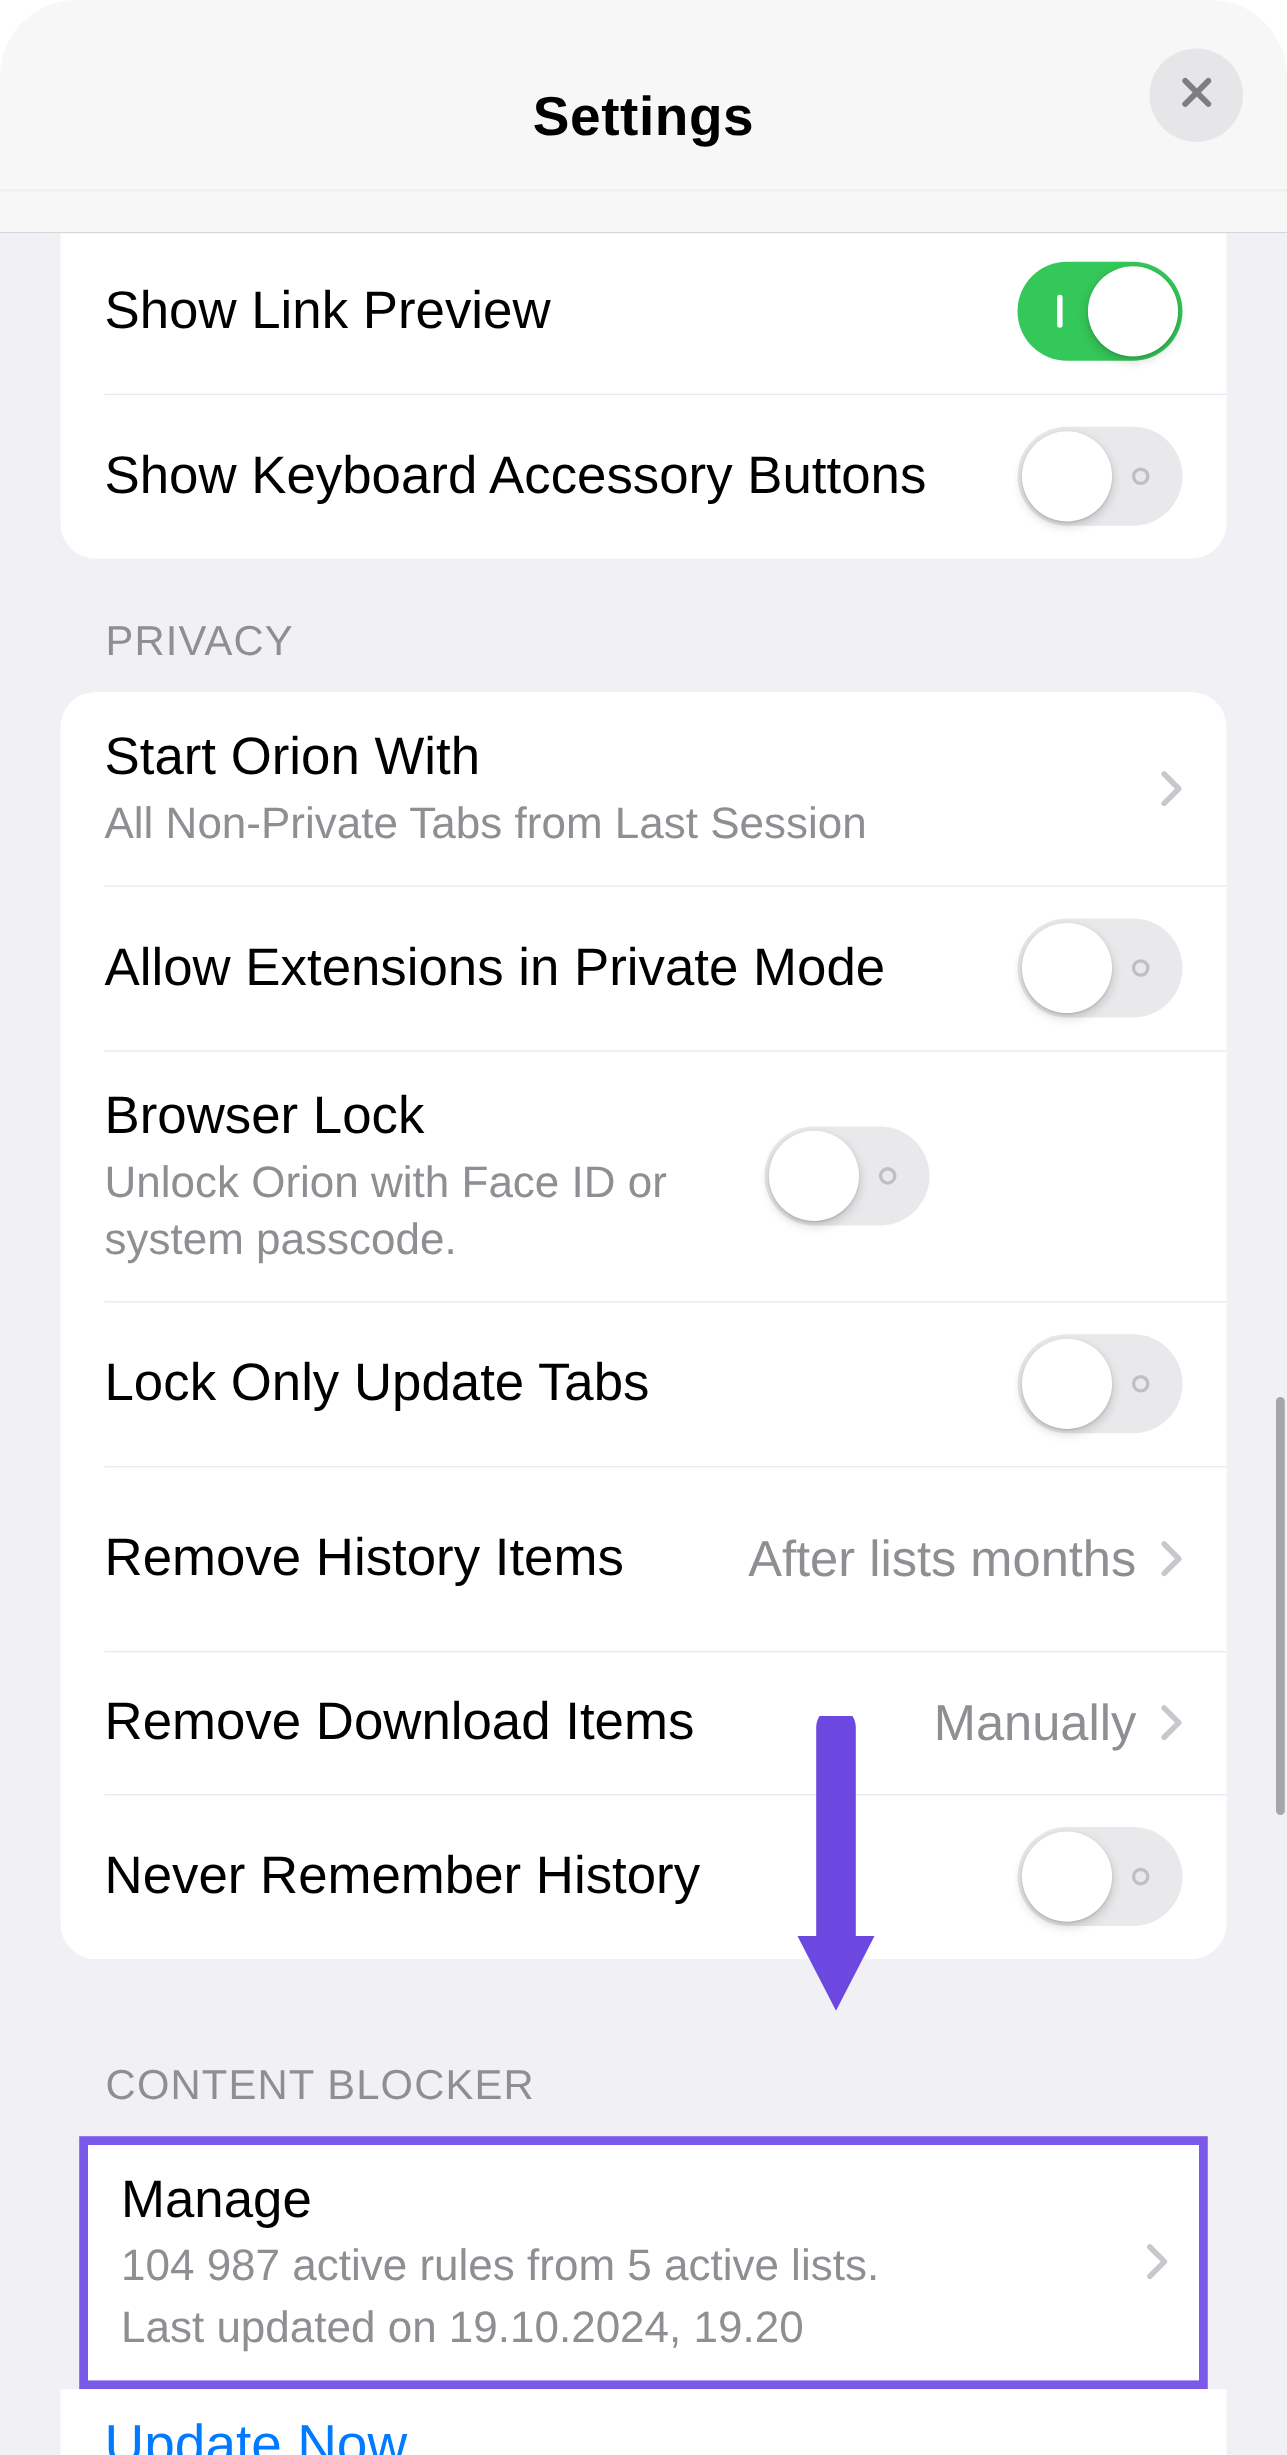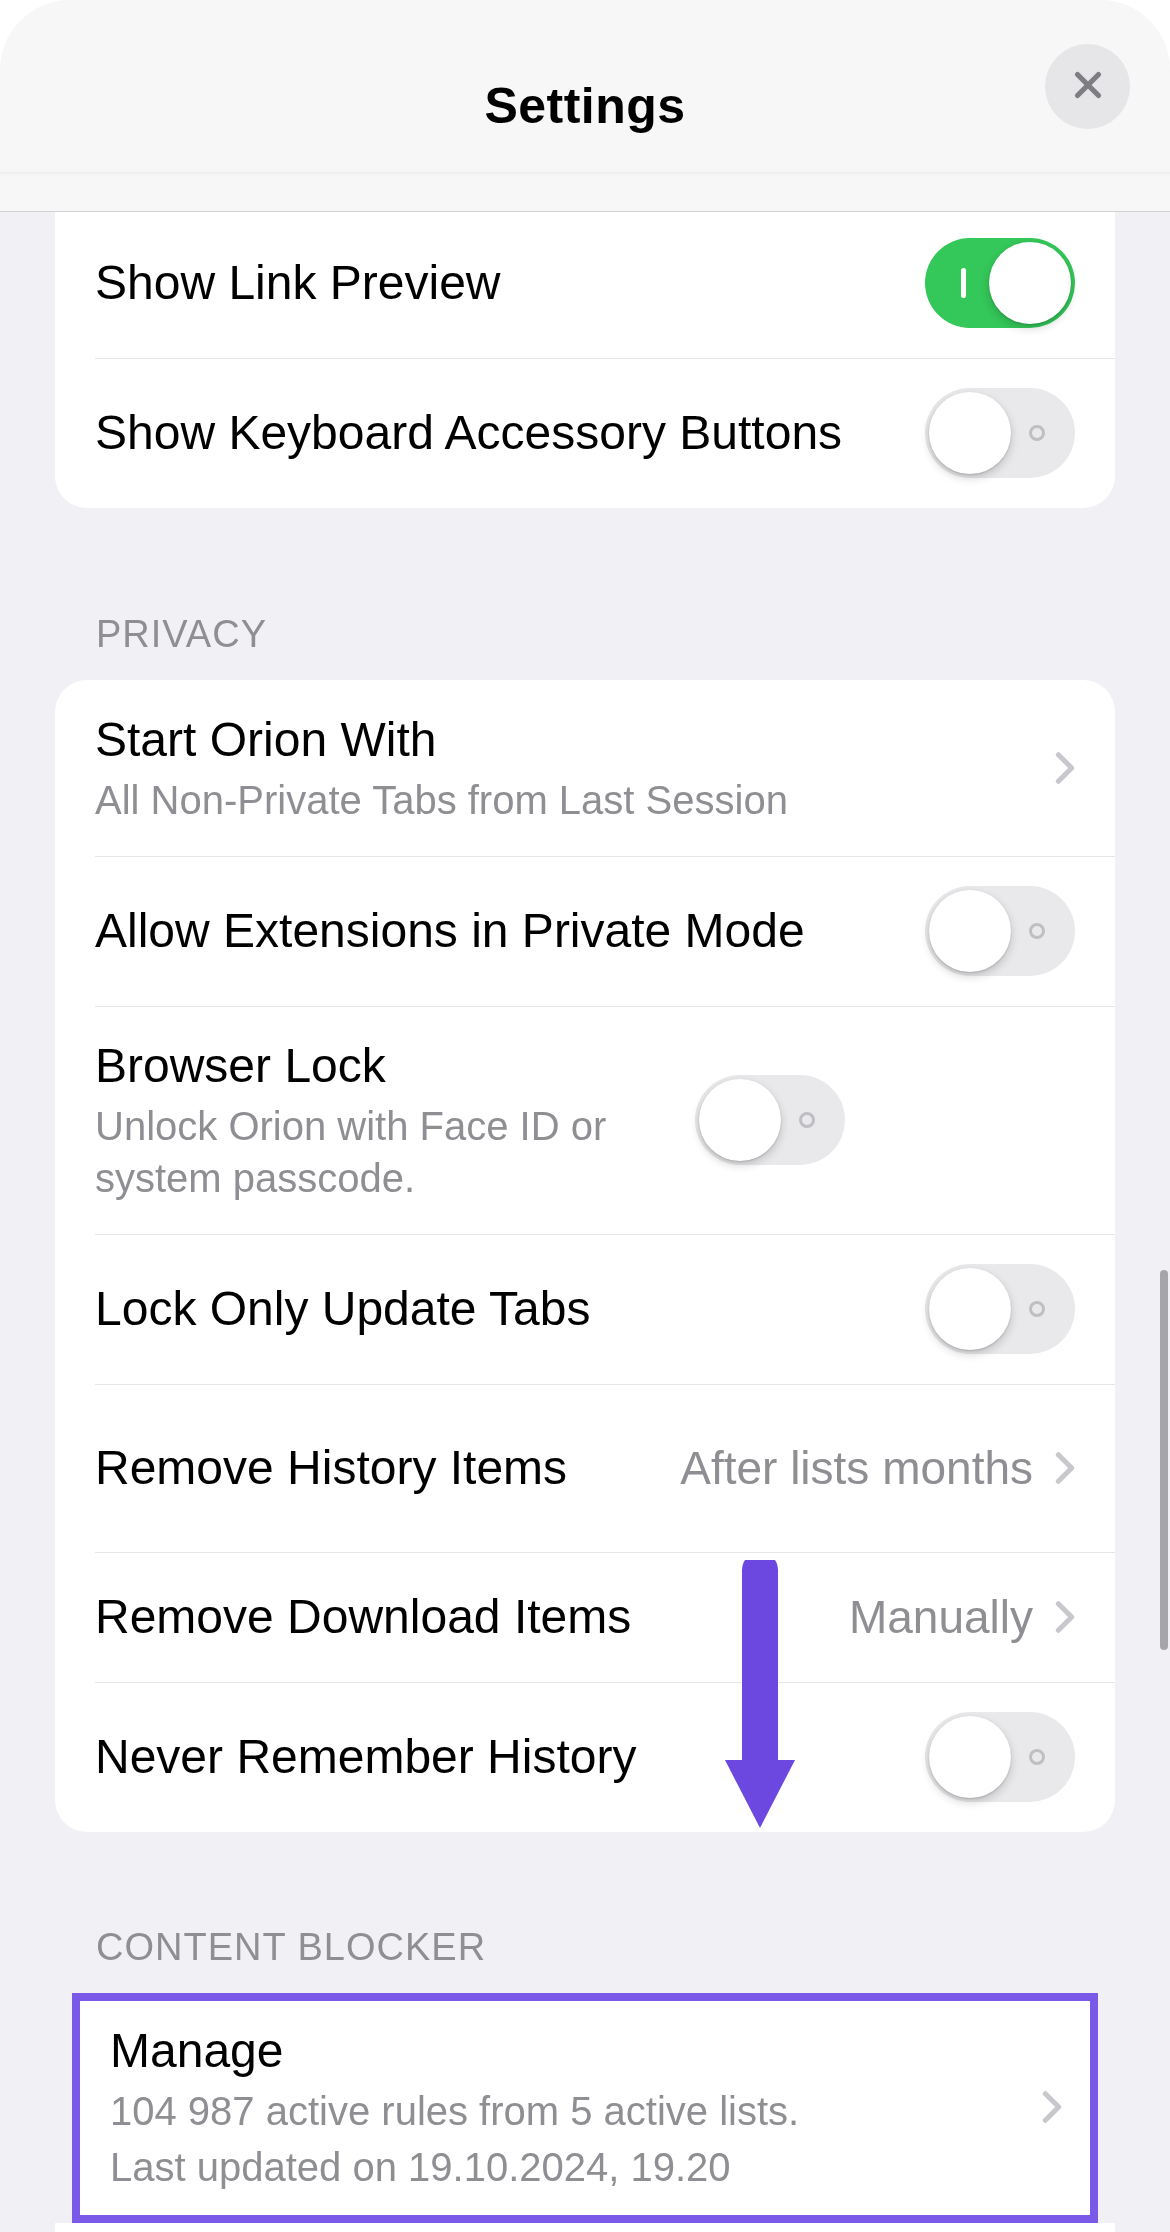--- a/index.html
+++ b/index.html
@@ -197,21 +197,21 @@
         </div>
         <div class="row-right">
           <div class="switch">
             <span class="knob"></span>
               <span class="dot"></span>
           </div>
         </div>
       </div>
     </div>
 
-    <div class="section-header" style="margin-top:105px; margin-bottom:24px;">PRIVACY</div>
+    <div class="section-header" style="margin-top:54px; margin-bottom:24px;">PRIVACY</div>
 
     <div class="group">
       <div class="row" style="min-height:170px;">
         <div class="row-main">
           <div class="row-title">Start Orion With</div>
           <div class="row-sub">All Non-Private Tabs from Last Session</div>
         </div>
         <div class="row-right">
           <span class="chevron">
             <svg viewBox="0 0 12 20" fill="none" stroke="currentColor" stroke-width="3" stroke-linecap="round" stroke-linejoin="round">

